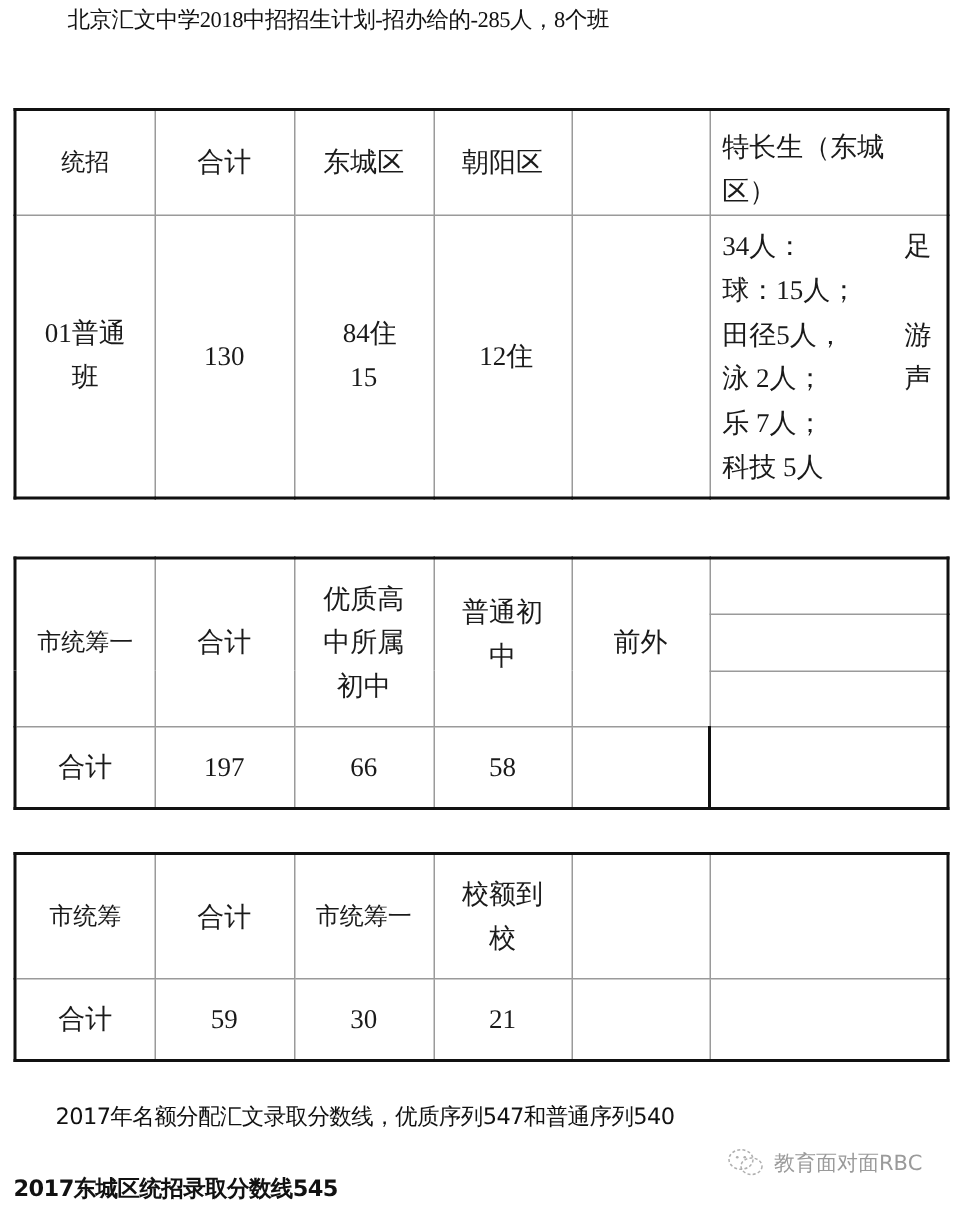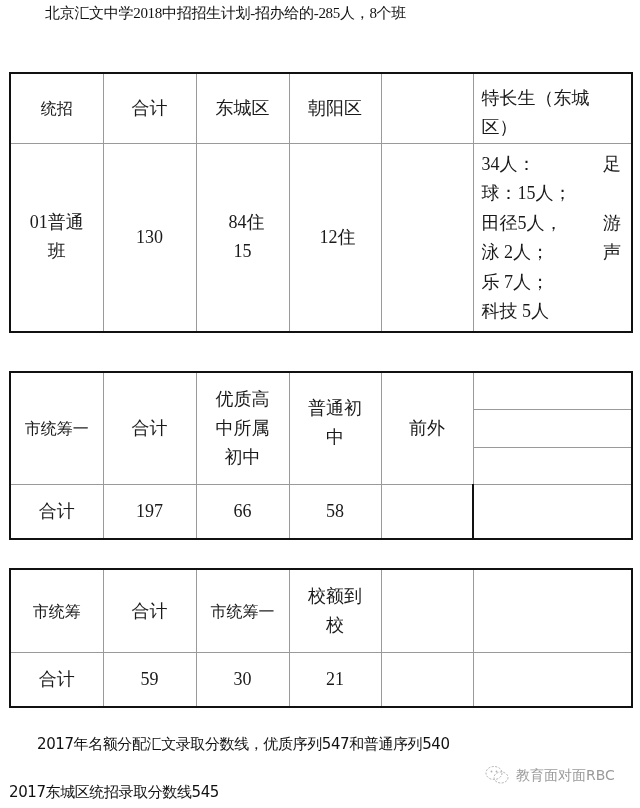--- a/index.html
+++ b/index.html
@@ -38,21 +38,21 @@
   #t3 { top: 568px; height: 127px; border-radius: 19px; }
   #t3 tr.h { height: 74px; }
   #t3 tr.b { height: 51px; }
 
   .foot {
     position: absolute; left: 9px;
     font-family: "DejaVu Sans", "Liberation Sans", sans-serif;
     font-size: 15px; color: #111; letter-spacing: -0.4px;
   }
   #foot1 { top: 735px; margin-left: 28px; }
-  #foot2 { top: 783px; }
+  #foot2 { top: 783px; font-weight: bold; }
   .wm {
     position: absolute; left: 484px; top: 765px;
     font-family: "DejaVu Sans", sans-serif; font-size: 14px; color: #9a9a9a;
     display: flex; align-items: flex-end; gap: 6px;
   }
   .wm svg { display: block; }
 </style>
 </head>
 <body>
 

